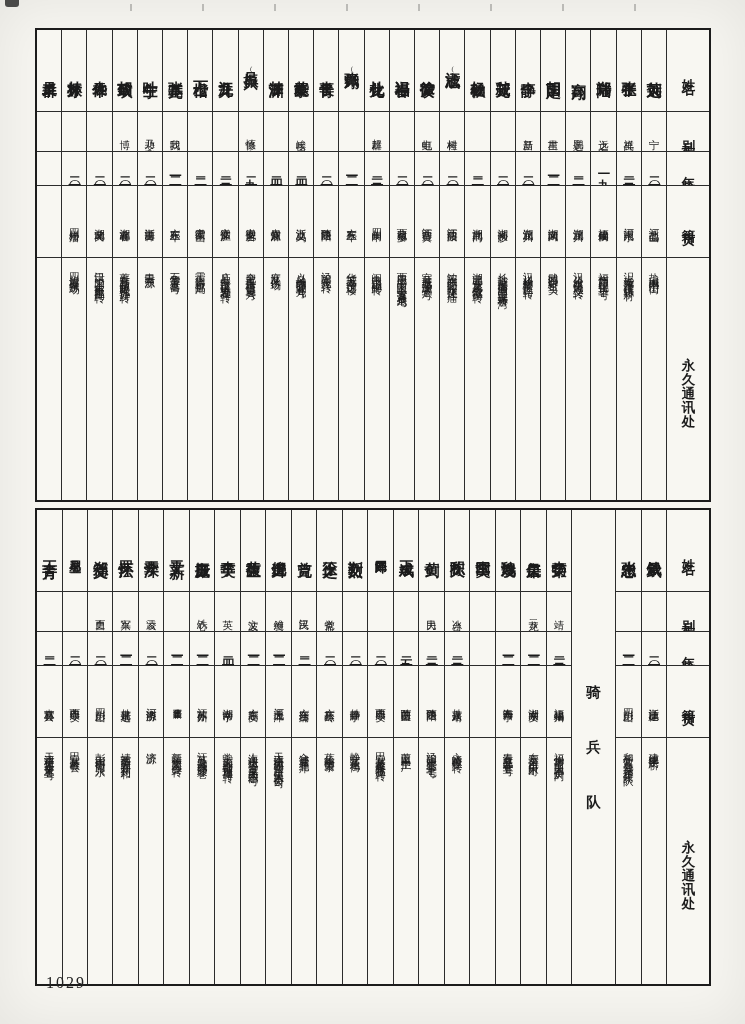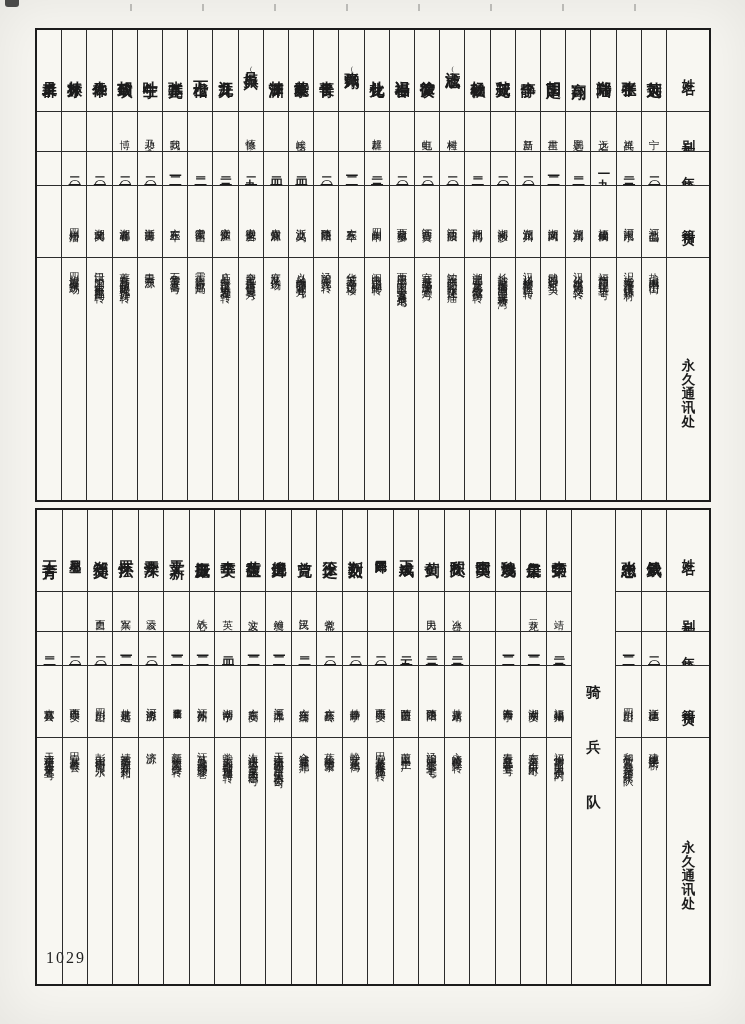--- a/index.html
+++ b/index.html
@@ -66,21 +66,21 @@
   .addr-txt{font-size:10.5px;letter-spacing:2px;}
   .hdr-txt{font-size:13.5px;font-weight:700;letter-spacing:4px;}
   .hdr-tall{letter-spacing:14px;}
   .section-cell{
     flex:1 1 auto;border-bottom:none;
     display:flex;flex-direction:column;align-items:center;justify-content:center;
     gap:36px;
   }
   .section-char{font-size:14.5px;font-weight:700;}
   .page-number{
-    position:absolute;left:46px;top:949px;
+    position:absolute;left:46px;top:974px;
     font-size:16px;letter-spacing:2px;color:#222;
     font-family:"Liberation Serif","DejaVu Serif",serif;
   }
 </style>
 </head>
 <body>
 
 <div class="page">
   <div class="corner-mark"></div>
   <div class="top-ticks"></div>

